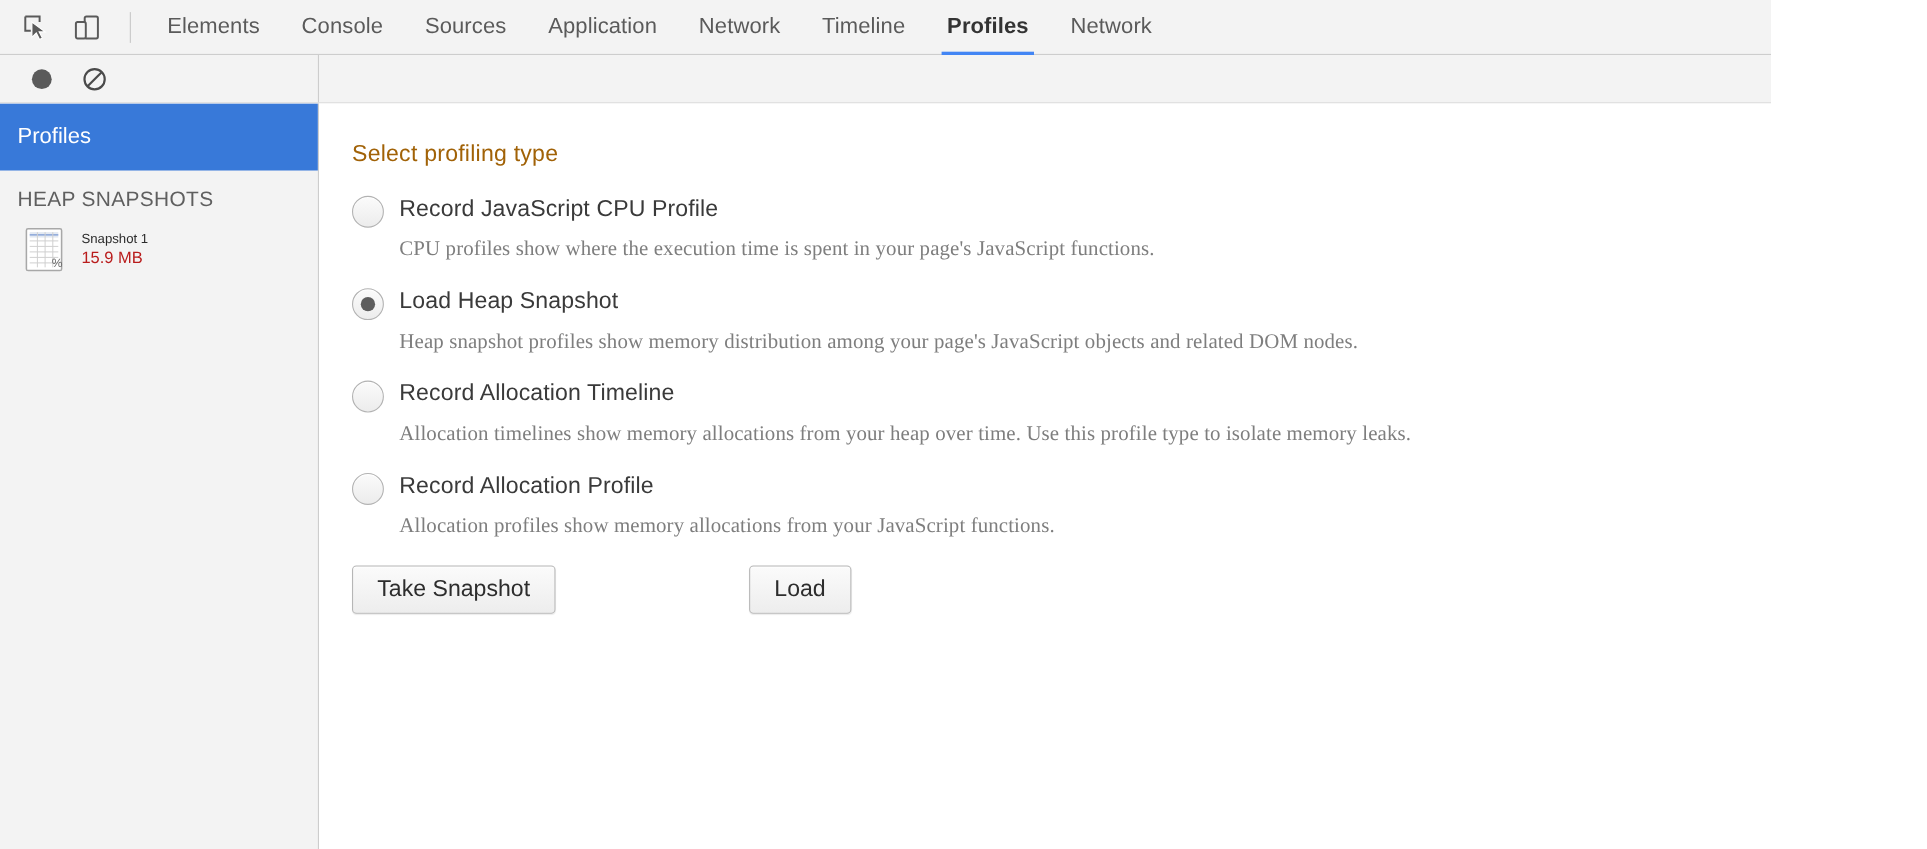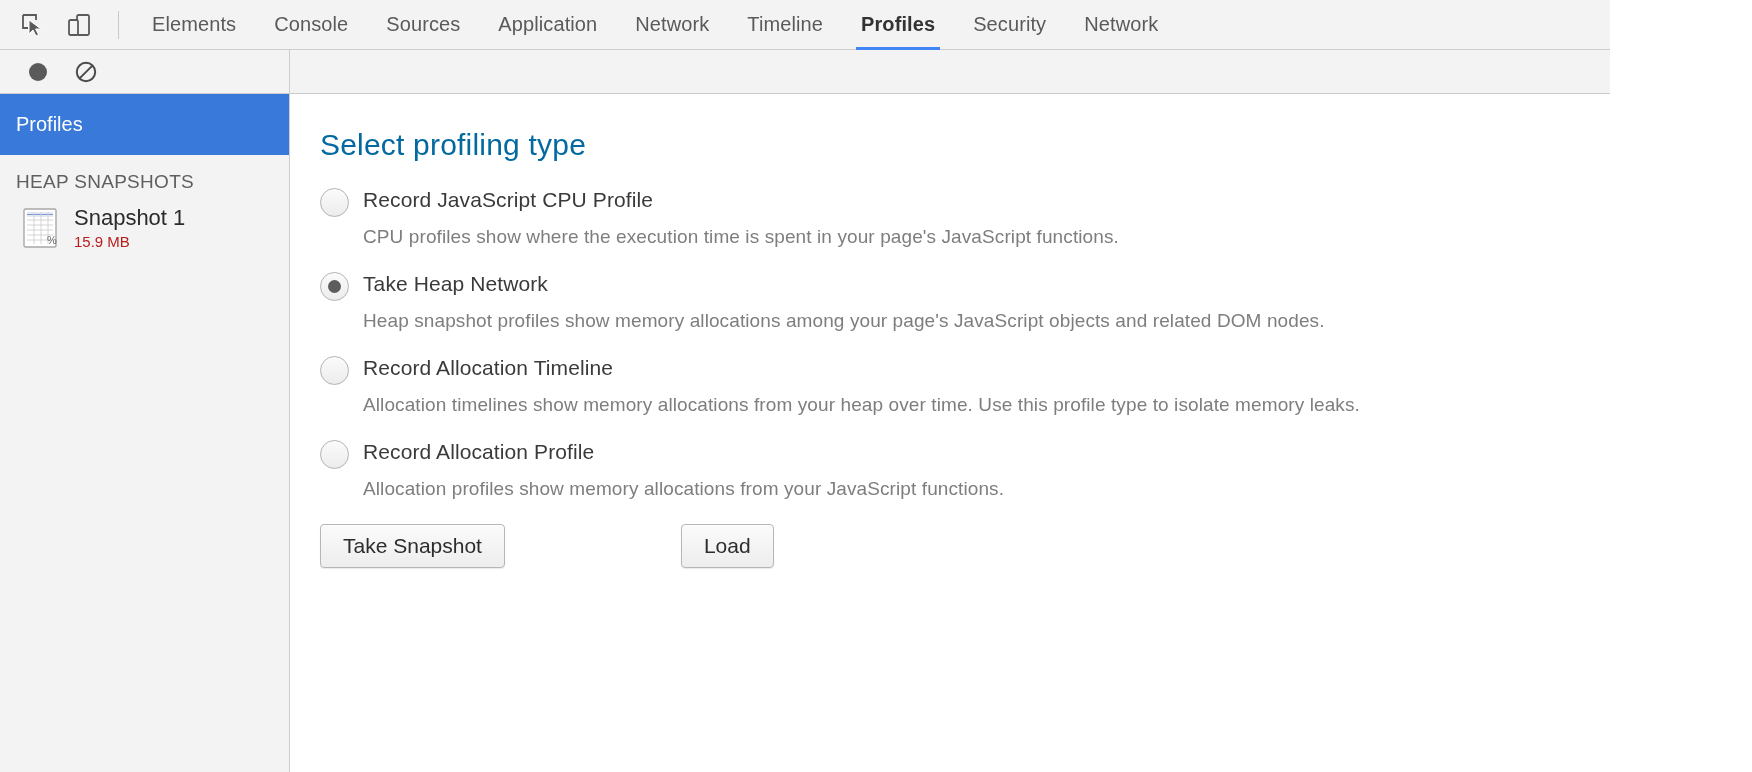--- a/index.html
+++ b/index.html
@@ -135,33 +135,33 @@
     align-items: center;
     padding: 6px 0 6px 20px;
     cursor: pointer;
   }
   .snap-icon {
     width: 40px; height: 44px;
     margin-right: 14px;
     flex-shrink: 0;
   }
   .snap-text { display: flex; flex-direction: column; line-height: 1.18; }
-  .snap-title { font-size: 22px; color: #2b2b2b; }
+  .snap-title { font-size: 12px; color: #2b2b2b; }
   .snap-sub { font-size: 15px; color: #b91c1c; margin-top: 2px; }
 
   
   .main {
     flex: 1;
     background: #ffffff;
     padding: 34px 0 0 30px;
     overflow: hidden;
   }
   .main-title {
-    font-size: 30px;
-    color: #0369a1;
+    font-size: 21px;
+    color: #a16207;
     font-weight: normal;
     margin: 0 0 26px 0;
     letter-spacing: .2px;
   }
 
   .opt-row {
     display: flex;
     align-items: flex-start;
     margin-bottom: 2px;
     cursor: pointer;
@@ -188,20 +188,21 @@
   .opt-label {
     font-size: 21px;
     color: #3a3a3a;
     letter-spacing: .1px;
   }
   .opt-desc {
     font-size: 19px;
     color: #7e7e7e;
     margin: 9px 0 24px 43px;
     letter-spacing: .1px;
+    font-family: Liberation Serif, serif;
   }
 
   .btn-row {
     display: flex;
     align-items: center;
     margin-top: 11px;
     gap: 26px;
   }
   .btn {
     font-family: "Liberation Sans", sans-serif;
@@ -256,23 +257,20 @@
           <span>Application</span>
         </div>
       <div class="tab">
           <span>Network</span>
         </div>
       <div class="tab">
           <span>Timeline</span>
         </div>
       <div class="tab active">
           <span>Profiles</span>
-        </div>
-      <div class="tab">
-          <span>Security</span>
         </div>
       <div class="tab">
           <span>Network</span>
         </div>
     </div>
   </div>
 
   <div class="toolbar2">
     <div class="toolbar2-left">
 
@@ -335,23 +333,23 @@
       <h1 class="main-title">Select profiling type</h1>
 
       <div class="opt-row">
         <span class="radio"></span>
         <span class="opt-label">Record JavaScript CPU Profile</span>
       </div>
       <div class="opt-desc">CPU profiles show where the execution time is spent in your page's JavaScript functions.</div>
 
       <div class="opt-row">
         <span class="radio checked"></span>
-        <span class="opt-label">Take Heap Network</span>
-      </div>
-      <div class="opt-desc">Heap snapshot profiles show memory allocations among your page's JavaScript objects and related DOM nodes.</div>
+        <span class="opt-label">Load Heap Snapshot</span>
+      </div>
+      <div class="opt-desc">Heap snapshot profiles show memory distribution among your page's JavaScript objects and related DOM nodes.</div>
 
       <div class="opt-row">
         <span class="radio"></span>
         <span class="opt-label">Record Allocation Timeline</span>
       </div>
       <div class="opt-desc">Allocation timelines show memory allocations from your heap over time. Use this profile type to isolate memory leaks.</div>
 
       <div class="opt-row">
         <span class="radio"></span>
         <span class="opt-label">Record Allocation Profile</span>

